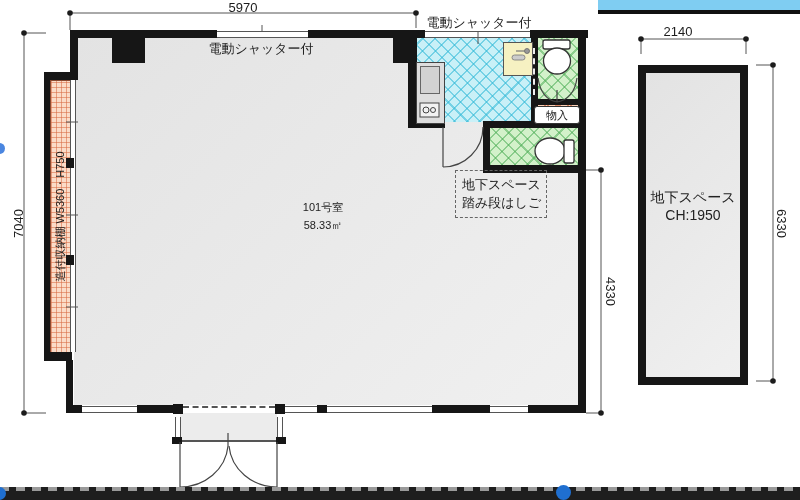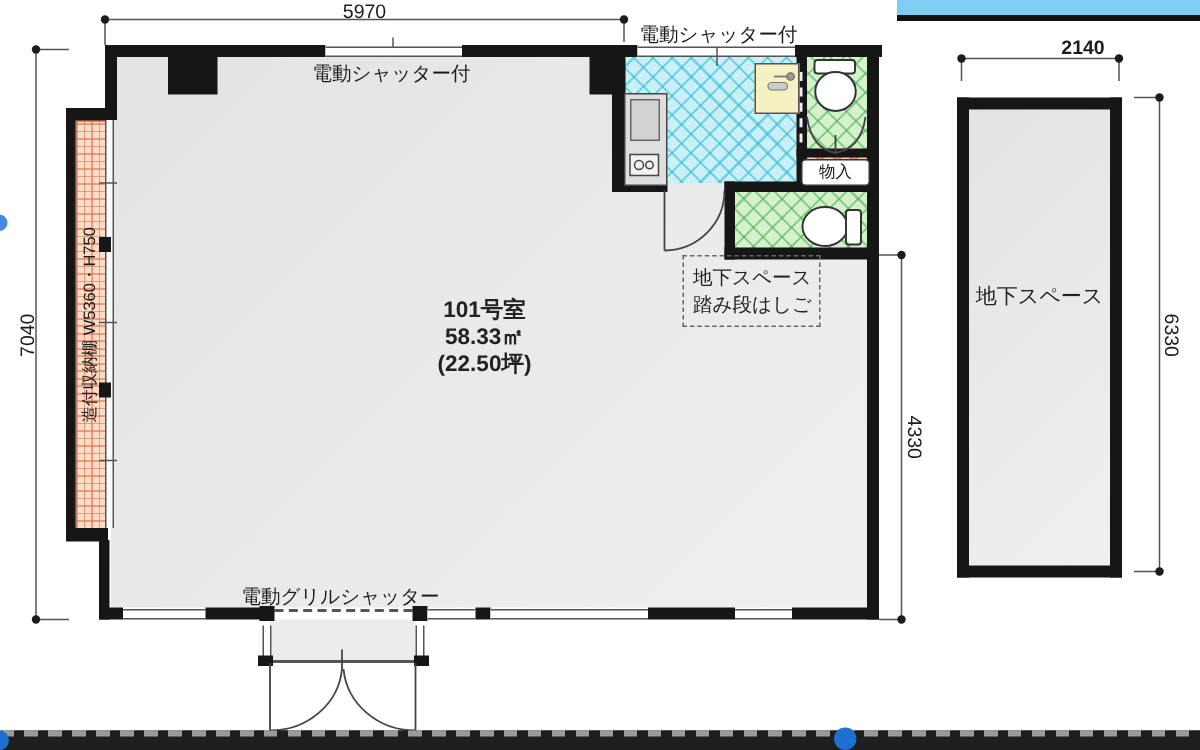--- a/index.html
+++ b/index.html
@@ -148,42 +148,41 @@
     </g>
     <g>
       <rect x="420" y="103" width="19" height="14" fill="#f2f2f2" stroke="#444" stroke-width="1"></rect>
       <circle cx="426" cy="110" r="3" fill="none" stroke="#444" stroke-width="1"></circle>
       <circle cx="433" cy="110" r="2.5" fill="none" stroke="#444" stroke-width="1"></circle>
     </g>
   </svg>
 
   <div class="dimlbl" style="left:193px;top:0px;width:100px;">5970</div>
   <div class="dimlbl rot-ccw" style="left:-10px;top:216px;width:56px;">7040</div>
-  <div class="dimlbl" style="left:672px;top:24px;width:100px;font-weight:bold;">2140</div>
+  <div class="dimlbl" style="left:628px;top:24px;width:100px;">2140</div>
   <div class="dimlbl rot-cw" style="left:753px;top:216px;width:56px;">6330</div>
   <div class="dimlbl rot-cw" style="left:582px;top:284px;width:56px;">4330</div>
 
   <div class="lbl center" style="left:181px;top:40px;width:160px;">電動シャッター付</div>
   <div class="lbl center" style="left:399px;top:14px;width:160px;">電動シャッター付</div>
-  <div class="lbl center" style="left:147px;top:389px;width:160px;">電動グリルシャッター</div>
   <div class="lbl rot-ccw" style="left:-15px;top:209px;width:150px;font-size:11px;text-align:center;">造付収納棚 W5360・H750</div>
 
-  <div class="abs center" style="left:248px;top:198px;width:150px;font-size:15px;line-height:18px;font-weight:bold;">
+  <div class="abs center" style="left:248px;top:198px;width:150px;font-size:11px;line-height:18px;">
     <div>101号室</div>
     <div>58.33㎡</div>
-    <div>(22.50坪)</div>
   </div>
 
   <div class="abs" style="left:462px;top:176px;font-size:13px;line-height:18px;">
     <div>地下スペース</div>
     <div>踏み段はしご</div>
   </div>
 
   <div class="abs center" style="left:633px;top:188px;width:120px;font-size:14px;line-height:18px;">
     <div>地下スペース</div>
+    <div>CH:1950</div>
   </div>
 
   <div class="abs" style="left:598px;top:0;width:202px;height:10px;background:#7fcdf2;"></div>
   <div class="abs" style="left:598px;top:10px;width:202px;height:4px;background:#111;"></div>
 
   <div class="abs" style="left:0;top:487px;width:800px;height:13px;background:#1e1e1e;"></div>
   <div class="abs" style="left:0;top:487px;width:800px;height:4px;background:repeating-linear-gradient(90deg,#9a9a9a 0 9px,#1e1e1e 9px 16px);"></div>
   <div class="dot" style="left:556px;top:485px;width:15px;height:15px;"></div>
   <div class="dot" style="left:-7px;top:487px;width:13px;height:13px;"></div>
   <div class="dot" style="left:-6px;top:143px;width:11px;height:11px;background:#4a86e0;"></div>

